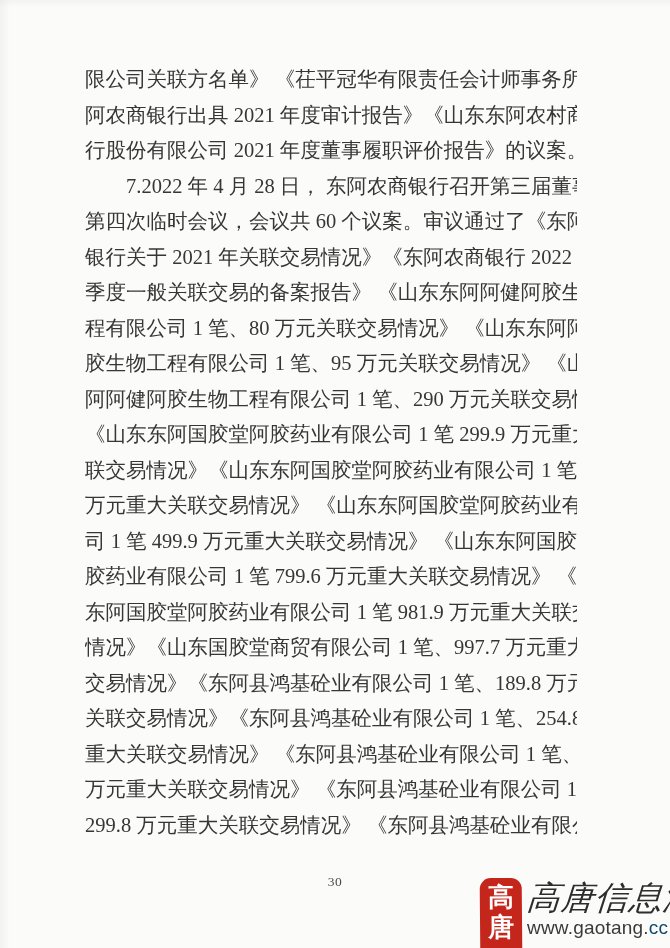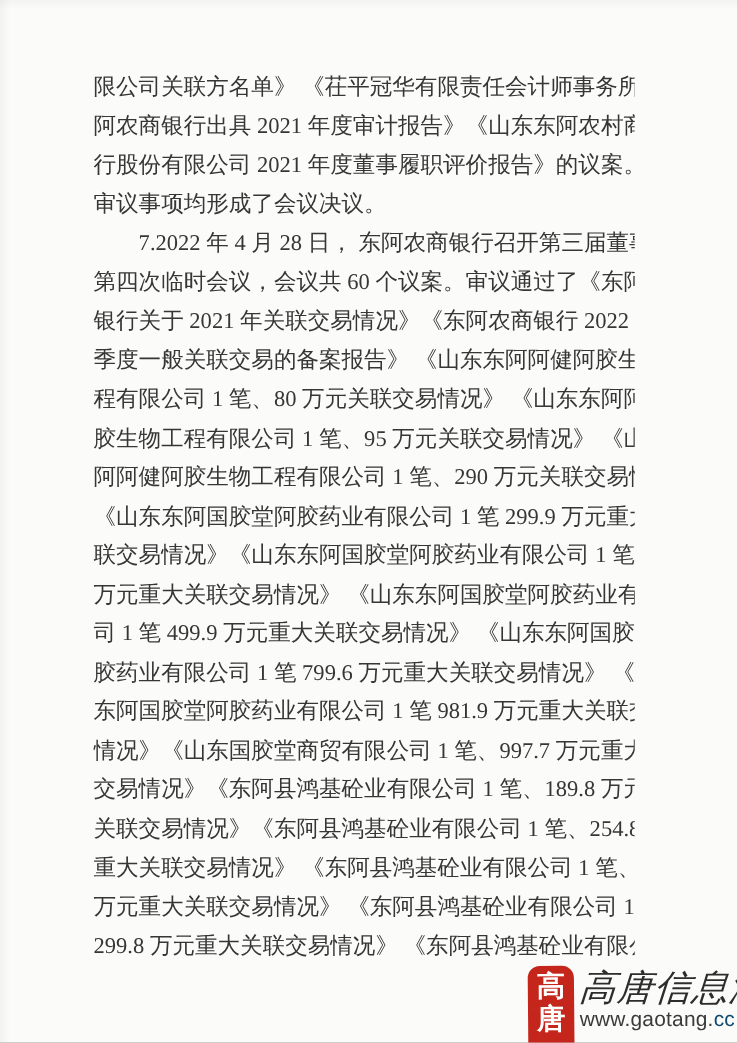--- a/index.html
+++ b/index.html
@@ -112,21 +112,20 @@
 </style>
 </head>
 <body>
 
 <div class="page">
 
   <div class="text-block">
     <div class="line">限公司关联方名单》 《茌平冠华有限责任会计师事务所对东</div>
     <div class="line">阿农商银行出具 2021 年度审计报告》《山东东阿农村商业银</div>
     <div class="line">行股份有限公司 2021 年度董事履职评价报告》的议案。以上</div>
-    <div class="line para-last">审议事项均形成了会议决议。</div>
     <div class="line indent">7.2022 年 4 月 28 日，  东阿农商银行召开第三届董事会</div>
     <div class="line">第四次临时会议，会议共 60 个议案。审议通过了《东阿农商</div>
     <div class="line">银行关于 2021 年关联交易情况》《东阿农商银行 2022 年 1</div>
     <div class="line">季度一般关联交易的备案报告》 《山东东阿阿健阿胶生物工</div>
     <div class="line">程有限公司 1 笔、80 万元关联交易情况》 《山东东阿阿健阿</div>
     <div class="line">胶生物工程有限公司 1 笔、95 万元关联交易情况》 《山东东</div>
     <div class="line">阿阿健阿胶生物工程有限公司 1 笔、290 万元关联交易情况》</div>
     <div class="line">《山东东阿国胶堂阿胶药业有限公司 1 笔 299.9 万元重大关</div>
     <div class="line">联交易情况》《山东东阿国胶堂阿胶药业有限公司 1 笔 399.4</div>
     <div class="line">万元重大关联交易情况》 《山东东阿国胶堂阿胶药业有限公</div>
@@ -134,20 +133,21 @@
     <div class="line">胶药业有限公司 1 笔 799.6 万元重大关联交易情况》 《山东</div>
     <div class="line">东阿国胶堂阿胶药业有限公司 1 笔 981.9 万元重大关联交易</div>
     <div class="line">情况》《山东国胶堂商贸有限公司 1 笔、997.7 万元重大关联</div>
     <div class="line">交易情况》《东阿县鸿基砼业有限公司 1 笔、189.8 万元重大</div>
     <div class="line">关联交易情况》《东阿县鸿基砼业有限公司 1 笔、254.8 万元</div>
     <div class="line">重大关联交易情况》 《东阿县鸿基砼业有限公司 1 笔、287.3</div>
     <div class="line">万元重大关联交易情况》 《东阿县鸿基砼业有限公司 1 笔、</div>
     <div class="line">299.8 万元重大关联交易情况》 《东阿县鸿基砼业有限公司 1</div>
   </div>
 
+  <div class="page-number">30</div>
 
   <div class="watermark">
     <div class="seal">
       <span>高</span>
       <span>唐</span>
     </div>
     <div class="wm-text">
       <div class="wm-name">高唐信息港</div>
       <div class="wm-url"><span>www.gaotang.</span><span class="tld">cc</span></div>
     </div>

